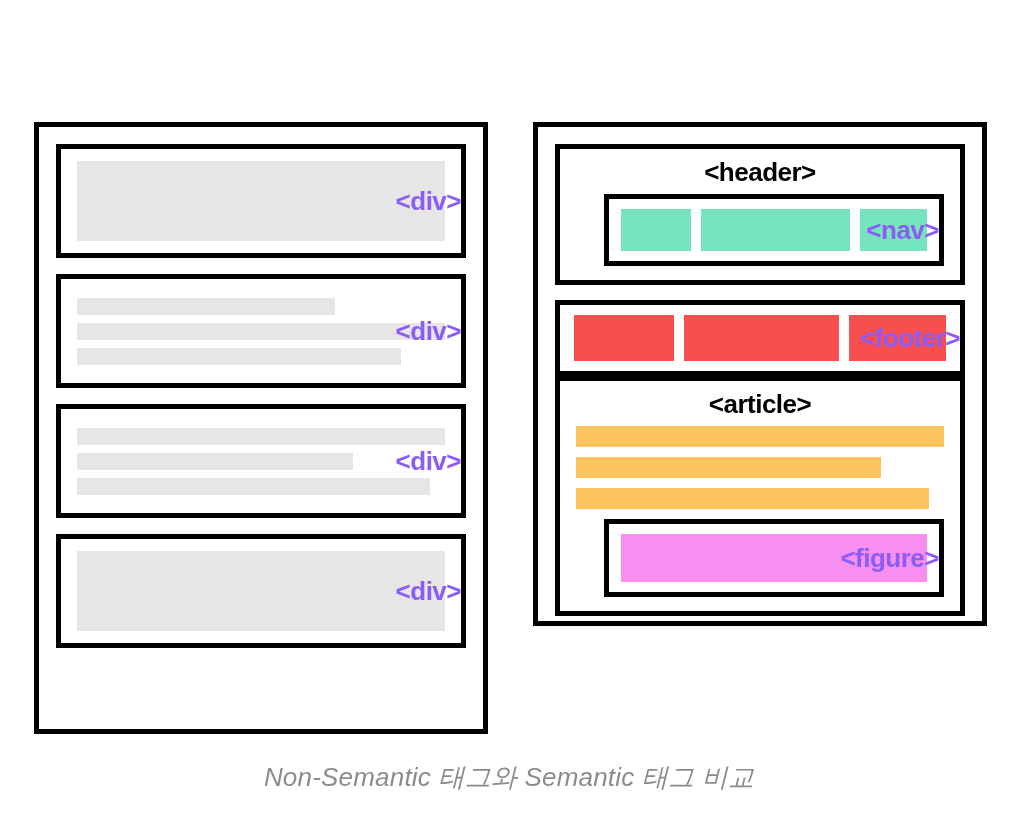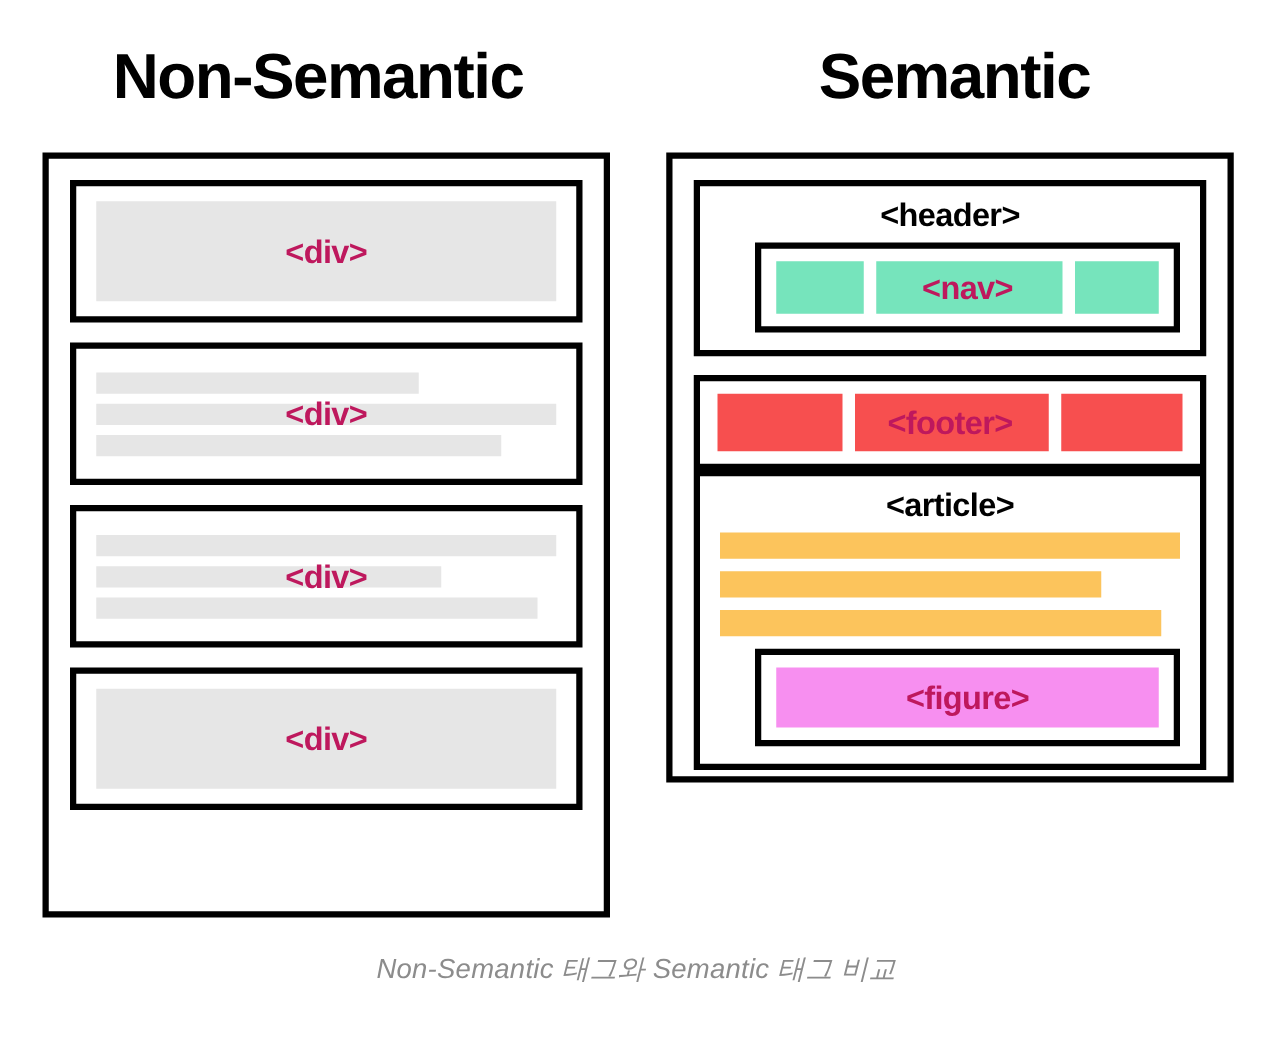--- a/index.html
+++ b/index.html
@@ -92,26 +92,26 @@
     height: 17px;
     margin: 4px 0;
   }
   .bar.block { height: 83px; margin: 0; }
 
   
   .tag-label {
     position: absolute;
     left: 0;
     right: 0;
-    text-align: center;
+    text-align: right;
     font-family: "Liberation Sans", sans-serif;
     font-size: 26px;
     font-weight: 700;
     letter-spacing: -0.5px;
-    color: #be185d;
+    color: #8b5cf6;
     pointer-events: none;
     line-height: 1;
   }
   .tag-label.mid { top: 50%; transform: translateY(-50%); }
 
   .tag-heading {
     font-family: "Liberation Sans", sans-serif;
     font-size: 26px;
     font-weight: 700;
     letter-spacing: -0.5px;
@@ -164,39 +164,31 @@
   }
 
   
   .caption {
     position: absolute;
     top: 760px;
     left: 0;
     width: 1018px;
     text-align: center;
     font-family: "Liberation Sans", sans-serif;
-    font-size: 22px;
+    font-size: 26px;
     font-style: italic;
     color: #8c8c8c;
     letter-spacing: 0.2px;
   }
 </style>
 </head>
 <body>
 
 <div class="page">
 
-  <div class="titles">
-    <div class="title-cell">
-      <div class="col-title">Non-Semantic</div>
-    </div>
-    <div class="title-cell">
-      <div class="col-title">Semantic</div>
-    </div>
-  </div>
 
   <div class="columns">
 
     <div class="outer-box left">
 
       <div class="section sec-1">
         <div class="bar block"></div>
         <div class="tag-label mid">&lt;div&gt;</div>
       </div>
 

